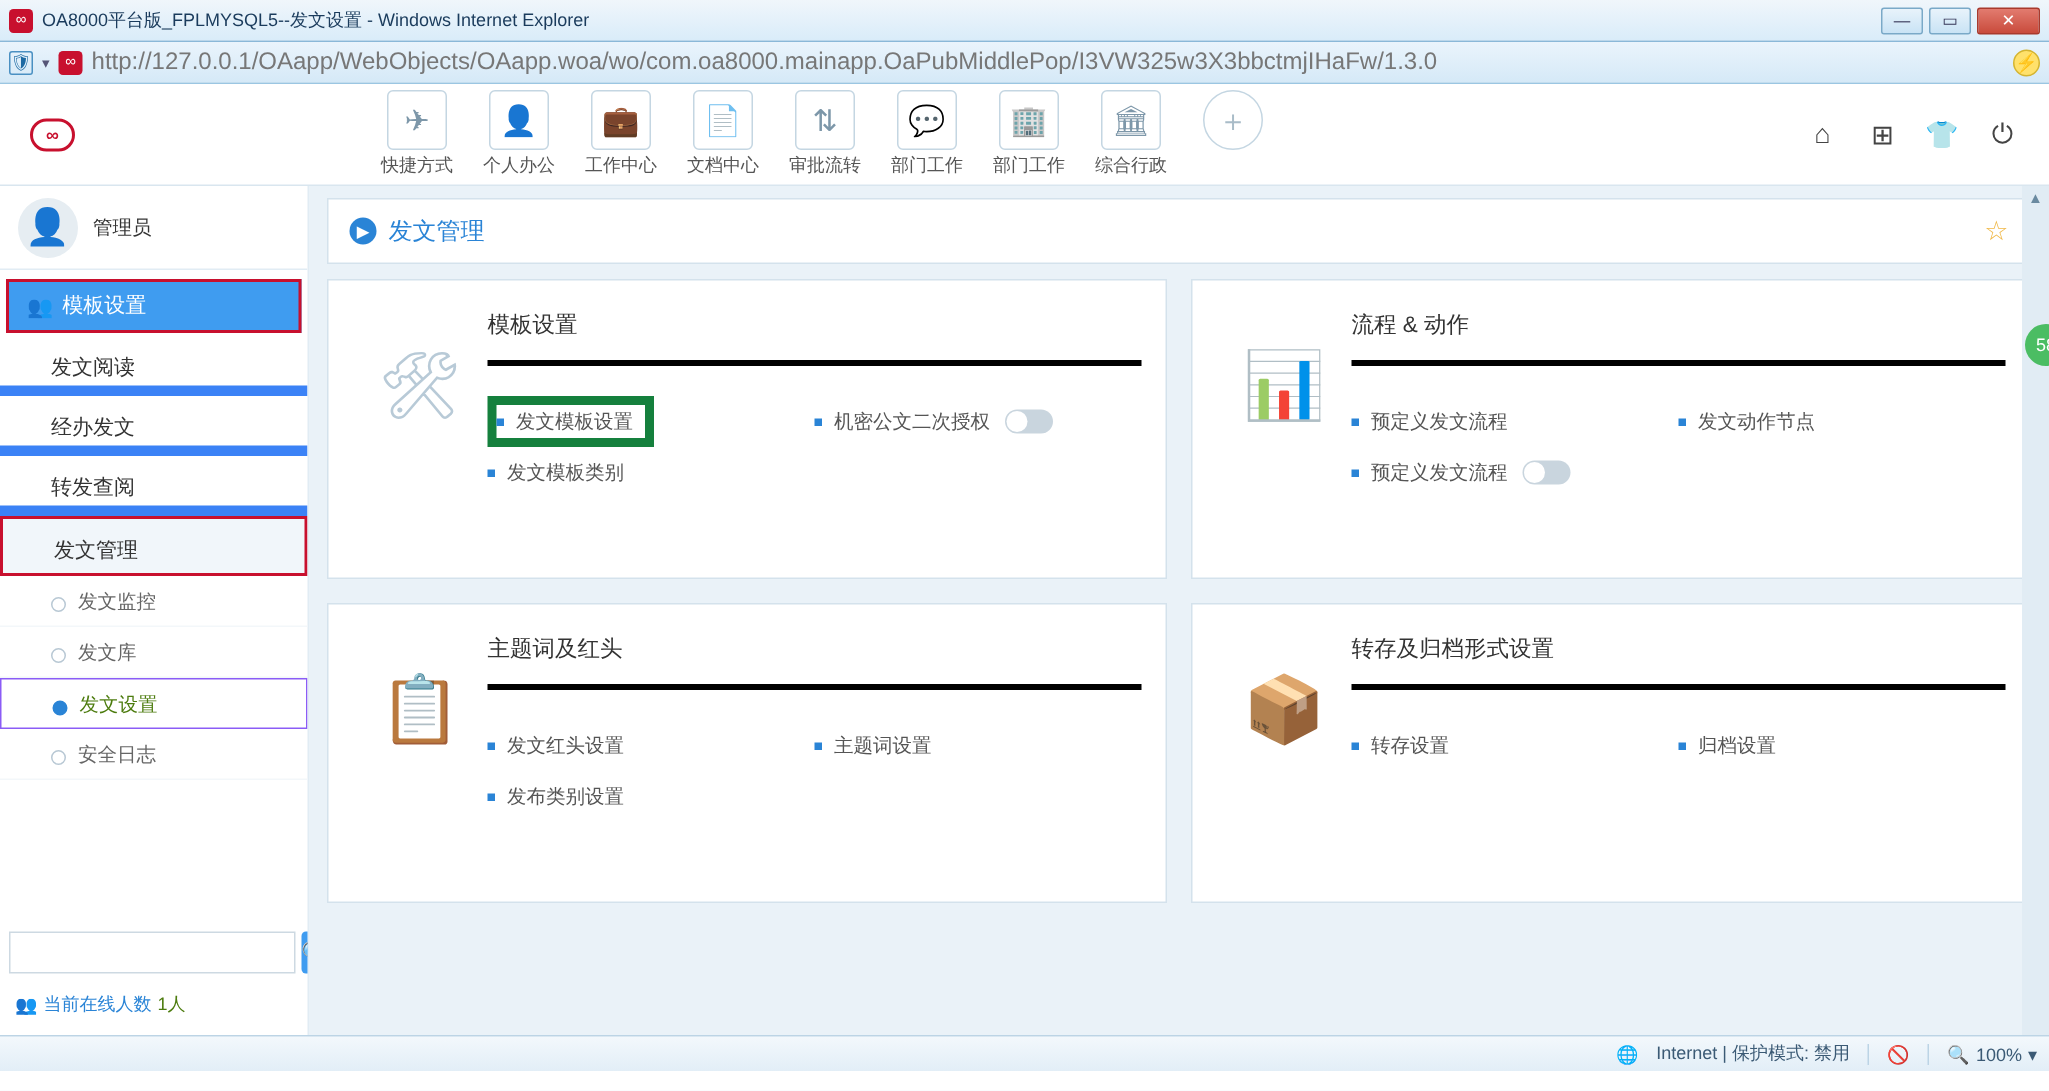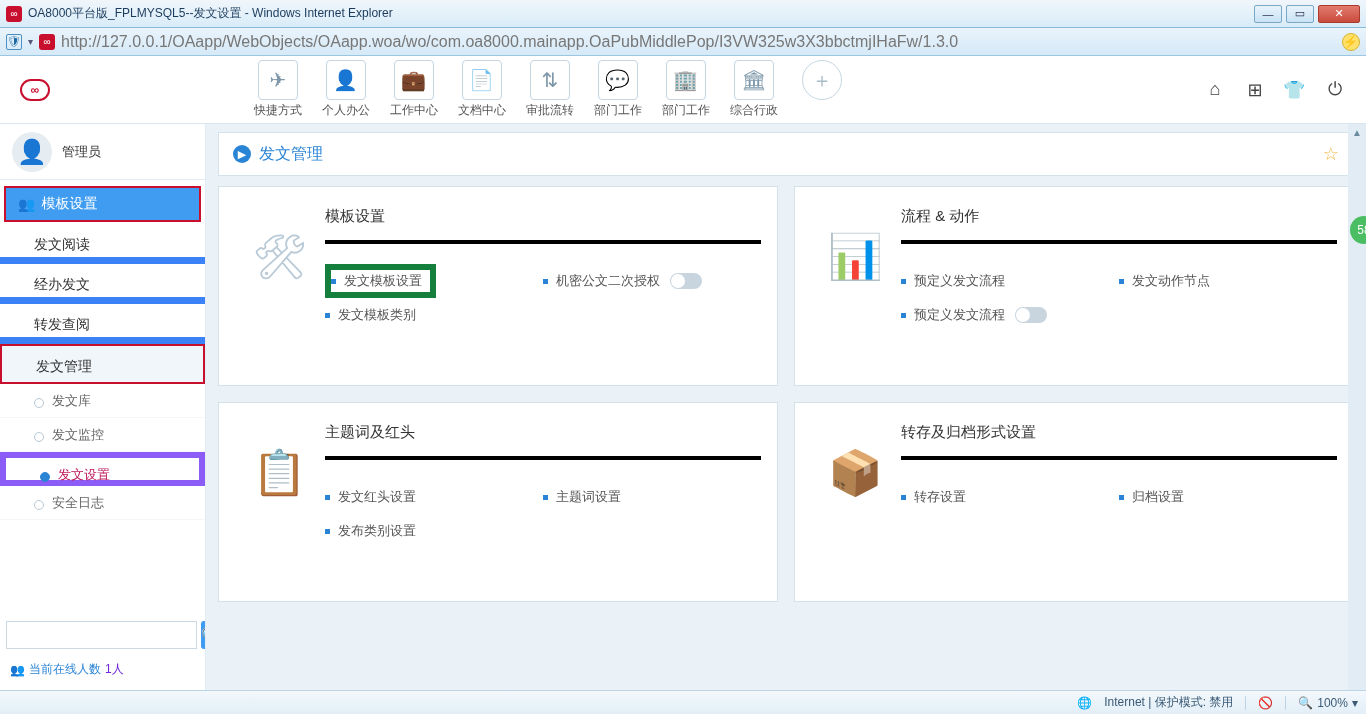--- a/index.html
+++ b/index.html
@@ -38,28 +38,28 @@
 .body { display:flex; height:566px; }
 .side { width:206px; border-right:1px solid #e1ecf4; display:flex; flex-direction:column; background:#fff; overflow:hidden; }
 .userbox { height:56px; border-bottom:1px solid #e1ecf4; display:flex; align-items:center; padding:0 12px; gap:10px; }
 .avatar-wrap { width:40px;height:40px;border-radius:20px;background:#e6edf2;display:flex;align-items:center;justify-content:center;color:#b8c8d4;font-size:24px;}
 .cat-btn { height:36px; background:#3f9cf0; color:#fff; display:flex; align-items:center; padding:0 12px; font-size:14px; border:2px solid #c8102e; margin:6px 4px 2px; cursor:pointer; gap:6px;}
 .nav-list { position:relative; }
 .nav-item { height:40px; line-height:40px; padding-left:34px; color:#333; font-size:14px; border-bottom:7px solid #3b82f6; cursor:pointer; }
 .nav-item.active-group { background:#f1f6fa; border:2px solid #c8102e; font-weight:normal; }
 .sub-item { height:34px; line-height:34px; padding-left:52px; color:#666; font-size:13px; border-bottom:1px solid #f3f7fa; cursor:pointer; position:relative;}
 .sub-item::before { content:""; position:absolute; left:34px; top:14px; width:8px;height:8px;border:1px solid #b8c8d4;border-radius:5px;}
-.sub-item.active { color:#be185d; border:6px solid #8b5cf6; }
+.sub-item.active { color:#4d7c0f; border:1px solid #8b5cf6; }
 .sub-item.active::before { background:#2a84d6; border-color:#2a84d6; }
 
 .side-search { margin-top:auto; padding:6px; display:flex; gap:4px; }
 .side-search input { flex:1; height:28px; border:1px solid #cdd9e2; padding:0 6px; }
 .side-search .sbtn { width:30px;height:28px;background:#3f9cf0;border-radius:3px;display:flex;align-items:center;justify-content:center;color:#fff;font-size:14px;cursor:pointer;}
 .online { padding:6px 10px 12px; color:#2a84d6; font-size:12px; display:flex; align-items:center; gap:4px;}
-.online .num { color:#6d28d9; }
+.online .num { color:#4d7c0f; }
 
 .content { flex:1; background:#eaf2f8; padding:8px 12px 0 12px; position:relative; }
 .pageh { height:44px; background:#fff; border:1px solid #d4e2ec; display:flex; align-items:center; padding:0 14px; margin-bottom:10px; }
 .pageh .bullet { width:18px;height:18px;border-radius:9px;background:#2a84d6;color:#fff;display:flex;align-items:center;justify-content:center;font-size:11px;margin-right:8px;}
 .pageh .t { color:#2a84d6; font-size:16px; }
 .pageh .star { margin-left:auto; color:#f0b94a; font-size:18px; cursor:pointer;}
 
 .cards-row { display:flex; gap:16px; margin-bottom:16px; }
 .card { flex:1; background:#fff; border:1px solid #d4e2ec; display:flex; padding:14px 16px 22px; min-height:200px; }
 .card-icn { width:90px; display:flex; align-items:flex-start; justify-content:center; padding-top:30px; color:#b8cad7; font-size:44px; }
@@ -165,22 +165,22 @@
       </div>
       <div class="cat-btn">
         <span>👥</span>
         <span>模板设置</span>
       </div>
       <div class="nav-list">
         <div class="nav-item">发文阅读</div>
         <div class="nav-item">经办发文</div>
         <div class="nav-item">转发查阅</div>
         <div class="nav-item active-group">发文管理</div>
+        <div class="sub-item">发文监控</div>
         <div class="sub-item">发文库</div>
-        <div class="sub-item">发文监控</div>
         <div class="sub-item active">发文设置</div>
         <div class="sub-item">安全日志</div>
       </div>
 
       <div class="side-search">
         <input type="text" style="">
         <div class="sbtn">
             <span>🔍</span>
           </div>
       </div>

